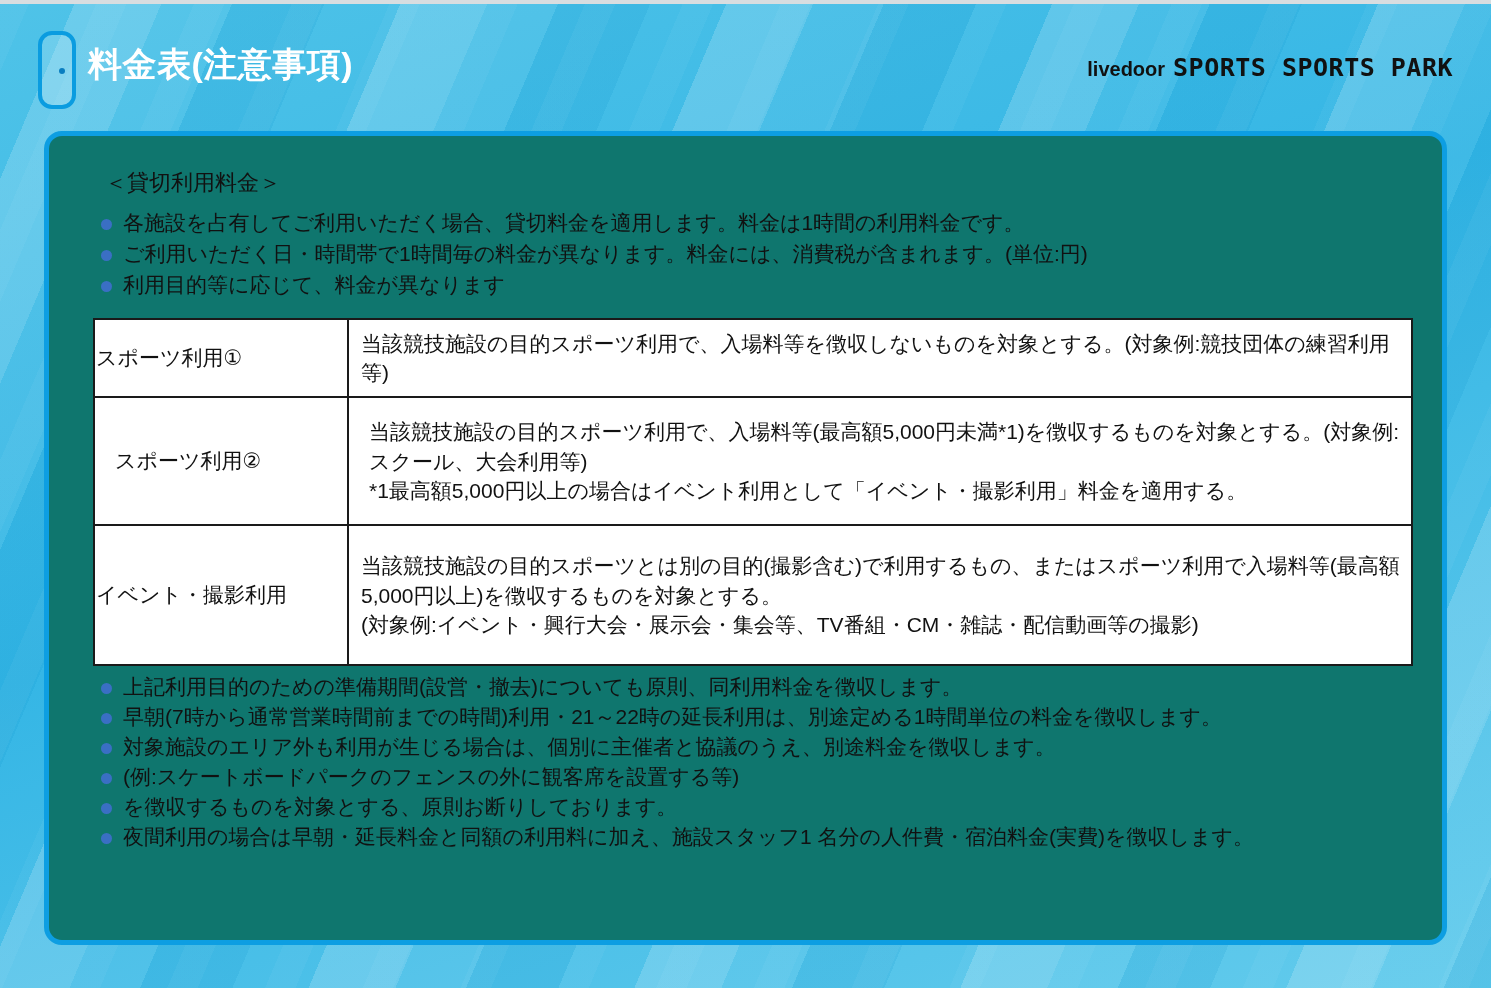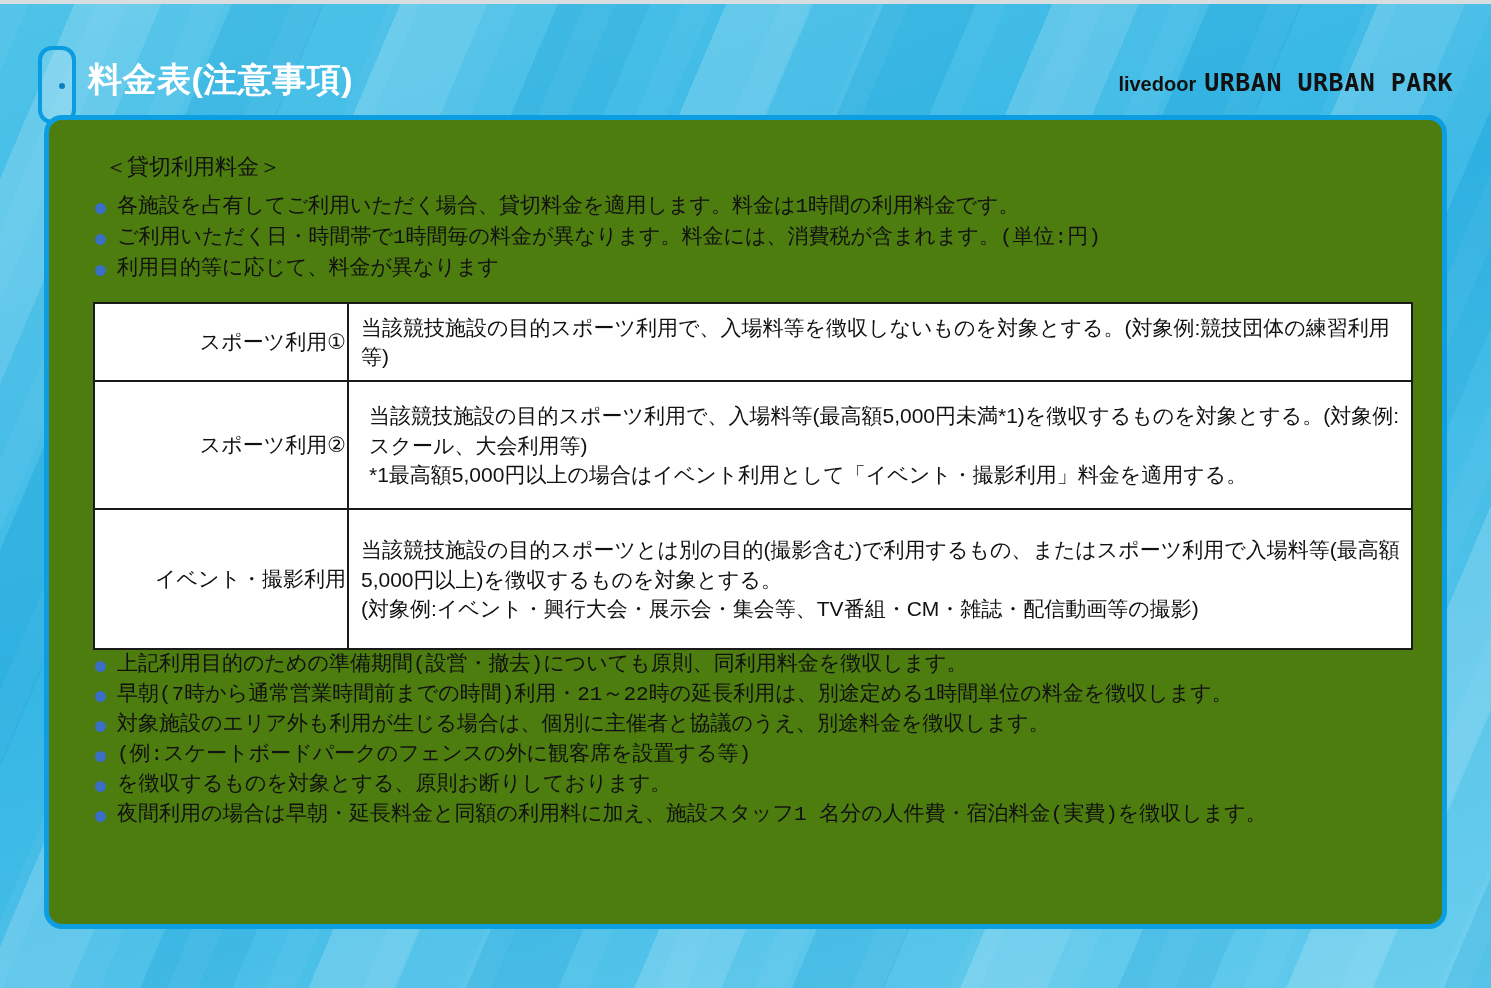--- a/index.html
+++ b/index.html
@@ -56,21 +56,21 @@
     position: absolute;
     top: 0; left: 0; right: 0;
     height: 4px;
     background: #d8dde0;
     z-index: 3;
   }
 
   
   .header {
     position: absolute;
-    top: 16px; left: 0;
+    top: 1px; left: 0;
     width: 1491px;
     height: 120px;
     z-index: 4;
     display: flex;
     align-items: center;
   }
   .door-icon {
     position: absolute;
     left: 38px;
     top: 30px;
@@ -121,47 +121,46 @@
     font-family: "DejaVu Sans Mono", "Liberation Mono", monospace;
     font-size: 25px;
     letter-spacing: 0.5px;
     margin-left: 8px;
   }
 
   
   .card {
     position: absolute;
     left: 44px;
-    top: 115px;
+    top: 131px;
     width: 1403px;
     height: 814px;
     box-sizing: border-box;
     border: 5px solid #0d9ee2;
     border-radius: 18px;
-    background: #4d7c0f;
+    background: #0f766e;
     z-index: 5;
     overflow: hidden;
   }
   .card-inner {
     padding: 34px 38px 0 38px;
   }
 
   
   .section-heading {
     font-size: 22px;
     color: #111;
     margin: 0 0 12px 18px;
     line-height: 1.2;
     white-space: nowrap;
   }
   ul.bullets {
     list-style: none;
-    margin: 0;
+    margin: 6px;
     padding: 0;
-    font-family: Liberation Mono, monospace;
   }
   ul.bullets li {
     position: relative;
     padding-left: 30px;
     font-size: 21px;
     line-height: 1.43;
     color: #111;
     margin-bottom: 1px;
     white-space: pre-line;
   }
@@ -187,21 +186,21 @@
     table-layout: fixed;
     background: #ffffff;
   }
   table.fee-table td {
     border: 2px solid #1a1a1a;
     vertical-align: middle;
     color: #111;
   }
   td.cat {
     width: 250px;
-    text-align: right;
+    text-align: left;
     font-size: 21px;
     white-space: nowrap;
     margin-top: 24px;
   }
   td.desc {
     padding: 8px 10px 8px 12px;
     font-size: 21px;
     line-height: 1.42;
     white-space: pre-line;
   }
@@ -220,21 +219,21 @@
 
   <div class="bg-stripes"></div>
   <div class="bg-topline"></div>
 
   <div class="header">
     <div class="door-icon">
       <div class="knob"></div>
     </div>
     <div class="header-title">料金表(注意事項)</div>
     <div class="brand">
-      <span class="brand-livedoor">livedoor</span><span class="brand-usp">URBAN URBAN PARK</span>
+      <span class="brand-livedoor">livedoor</span><span class="brand-usp">SPORTS SPORTS PARK</span>
     </div>
   </div>
 
   <div class="card">
     <div class="card-inner">
 
       <div class="section-heading">＜貸切利用料金＞</div>
 
       <ul class="bullets intro-list">
         <li>各施設を占有してご利用いただく場合、貸切料金を適用します。料金は1時間の利用料金です。</li>

